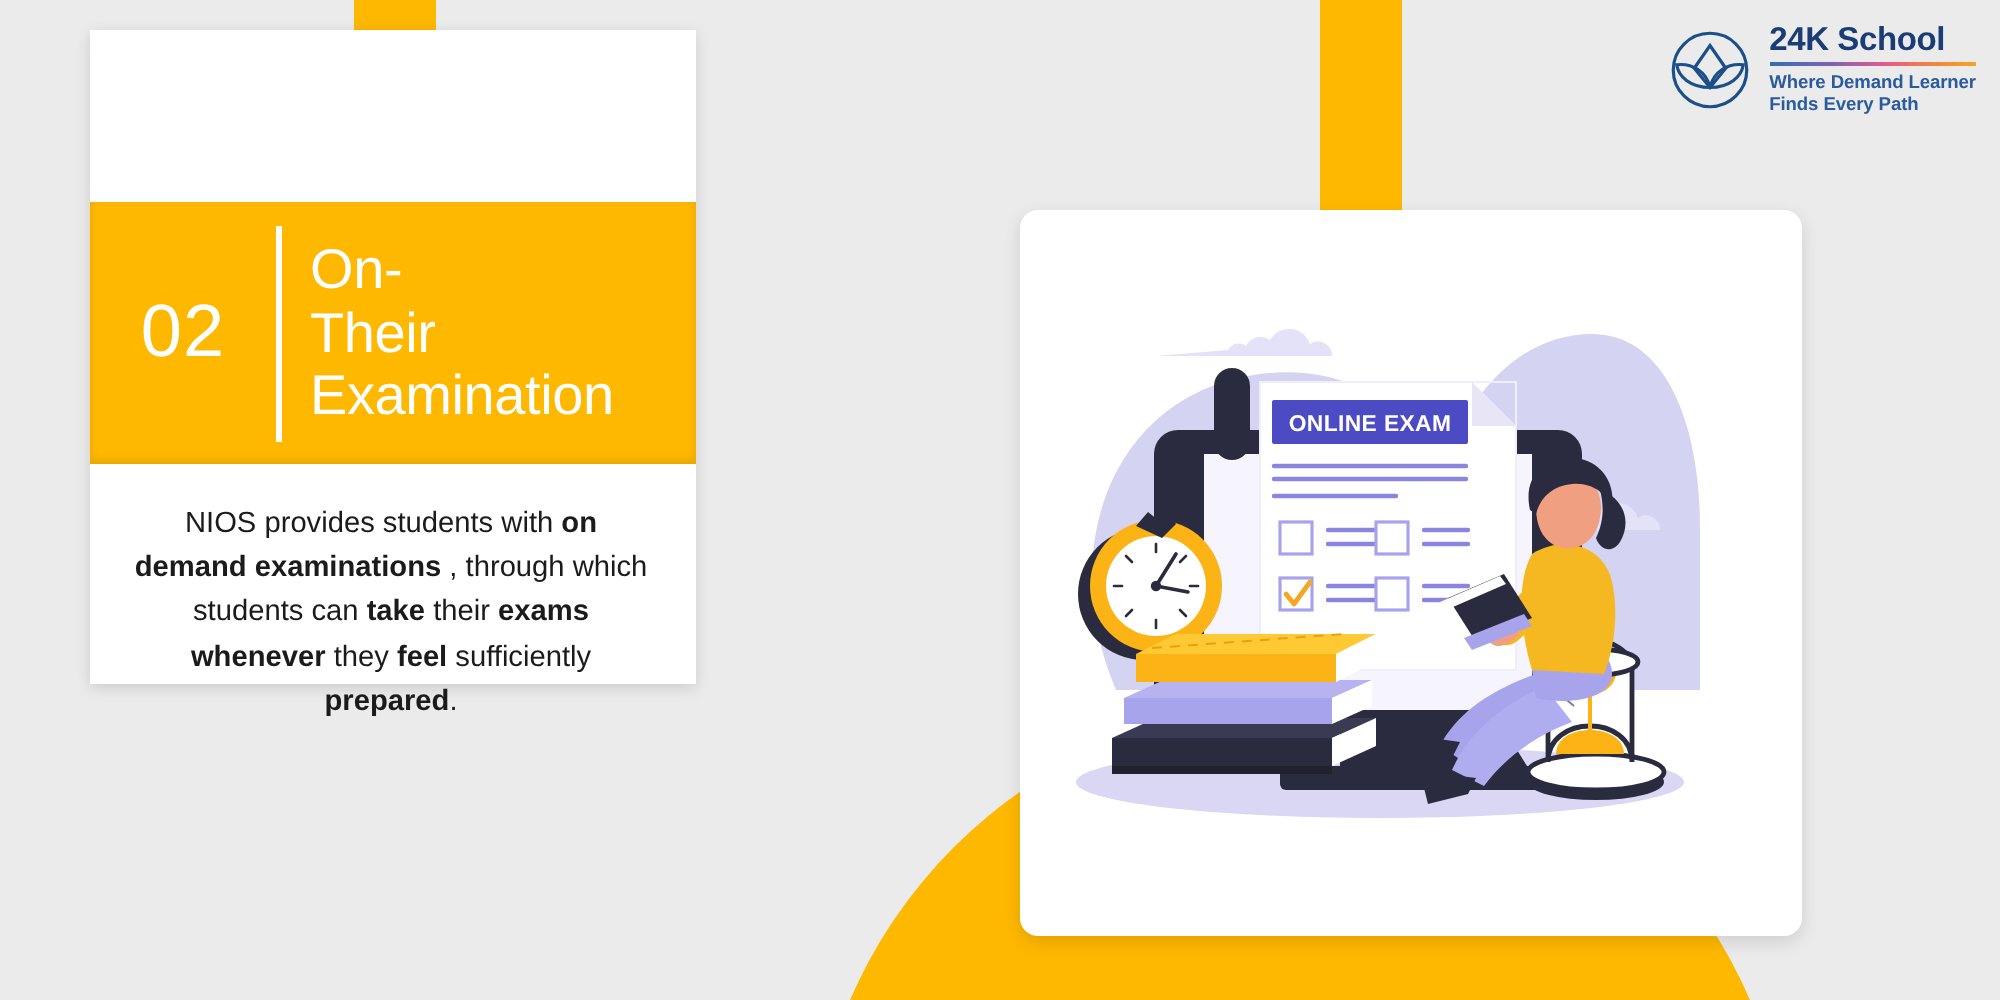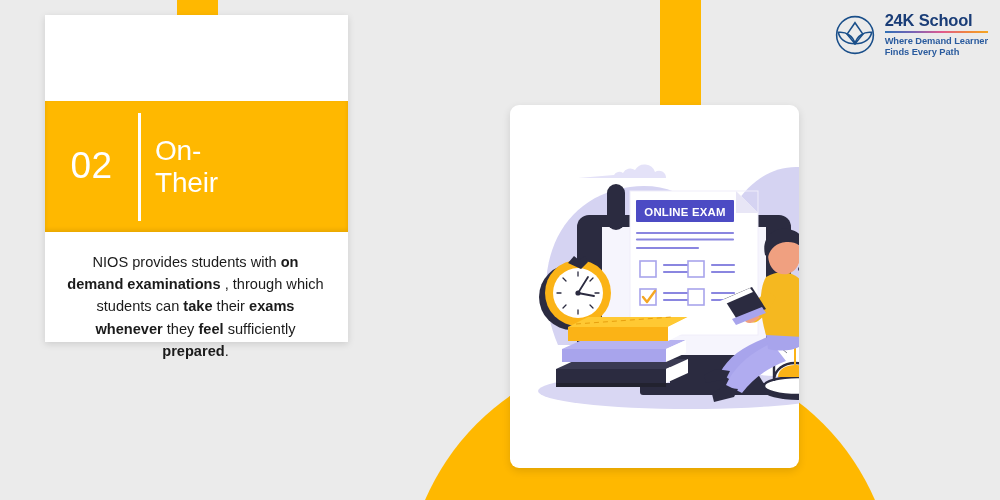--- a/index.html
+++ b/index.html
@@ -57,21 +57,21 @@
   .para{
     position:absolute;left:0;top:222px;width:303px;
     padding:14px 20px 0 18px;box-sizing:border-box;
     text-align:center;color:#1b1b1b;
     font-size:14.6px;line-height:1.52;
   }
   .para b{font-weight:bold;}
 
   
   .illus-card{
-    position:absolute;left:510px;top:105px;width:289px;height:363px;
+    position:absolute;left:510px;top:105px;width:391px;height:363px;
     background:#ffffff;border-radius:9px;z-index:3;
     box-shadow:0 3px 9px rgba(0,0,0,.12);
     overflow:hidden;
   }
   .illus-svg{display:block;width:347px;height:363px;}
 
   
   .logo{
     position:absolute;right:12px;top:12px;
     display:flex;align-items:center;gap:9px;z-index:5;
@@ -102,20 +102,21 @@
 
   <div class="left-card">
 
     <div class="head-block">
       <div class="head-inner">
         <div class="num">02</div>
         <div class="divider"></div>
         <div class="head-title">
           <div>On-</div>
           <div>Their</div>
+          <div>Examination</div>
         </div>
       </div>
     </div>
 
     <div class="para" id="para"><span>NIOS provides students with </span><b>on demand examinations</b><span> , through which students can </span><b>take</b><span> their </span><b>exams whenever</b><span> they </span><b>feel</b><span> sufficiently </span><b>prepared</b><span>.</span></div>
   </div>
 
   <div class="illus-card">
     <svg class="illus-svg" viewBox="0 0 347 363">
 

